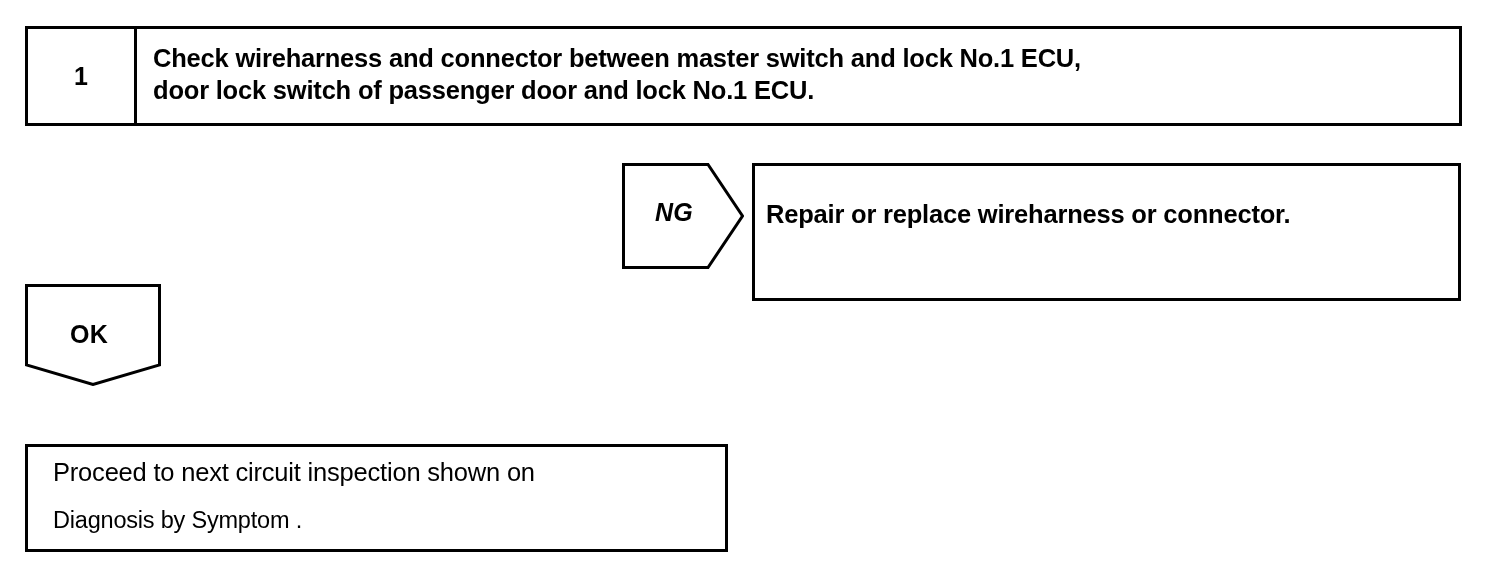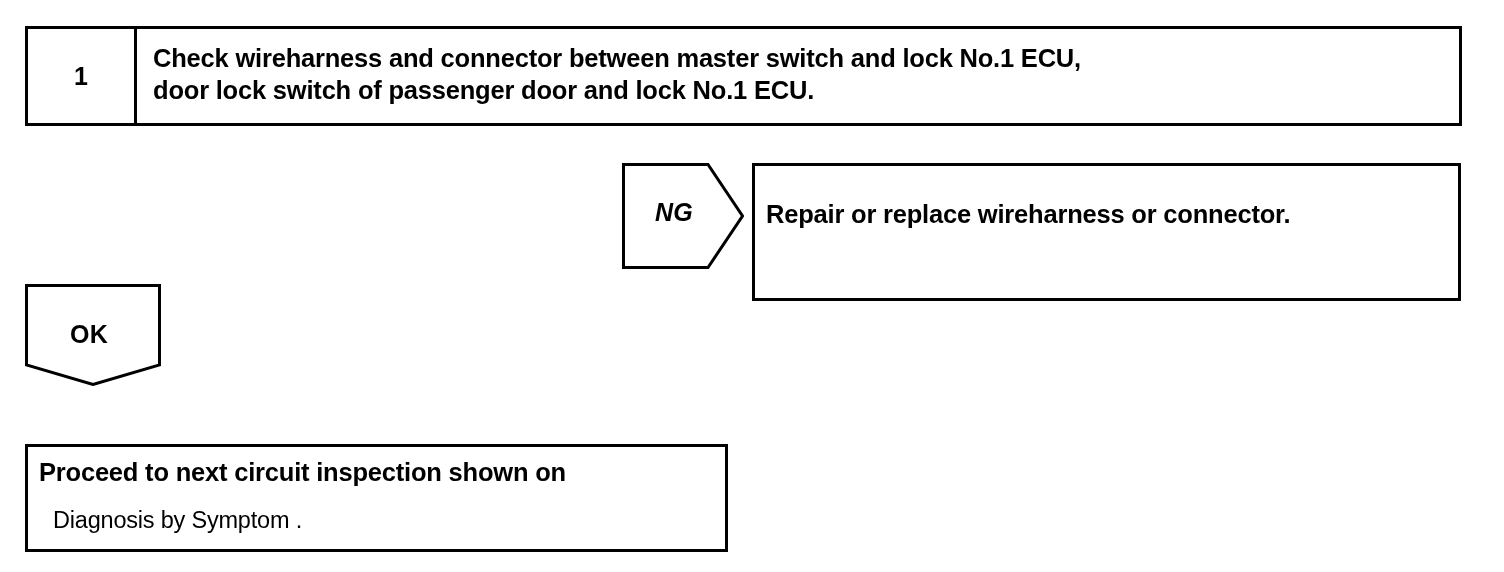--- a/index.html
+++ b/index.html
@@ -125,24 +125,24 @@
     left: 25px;
     top: 444px;
     width: 703px;
     height: 108px;
     border: 3px solid #000;
     box-sizing: border-box;
     background: #fff;
   }
   .proceed-line1 {
     position: absolute;
-    left: 11px;
+    left: 25px;
     top: 9px;
     font-size: 25.5px;
-    font-weight: bold;
+    font-weight: normal;
     line-height: 32px;
     letter-spacing: -0.2px;
     white-space: nowrap;
   }
   .proceed-line2 {
     position: absolute;
     left: 25px;
     top: 41px;
     font-size: 23.5px;
     font-weight: normal;

